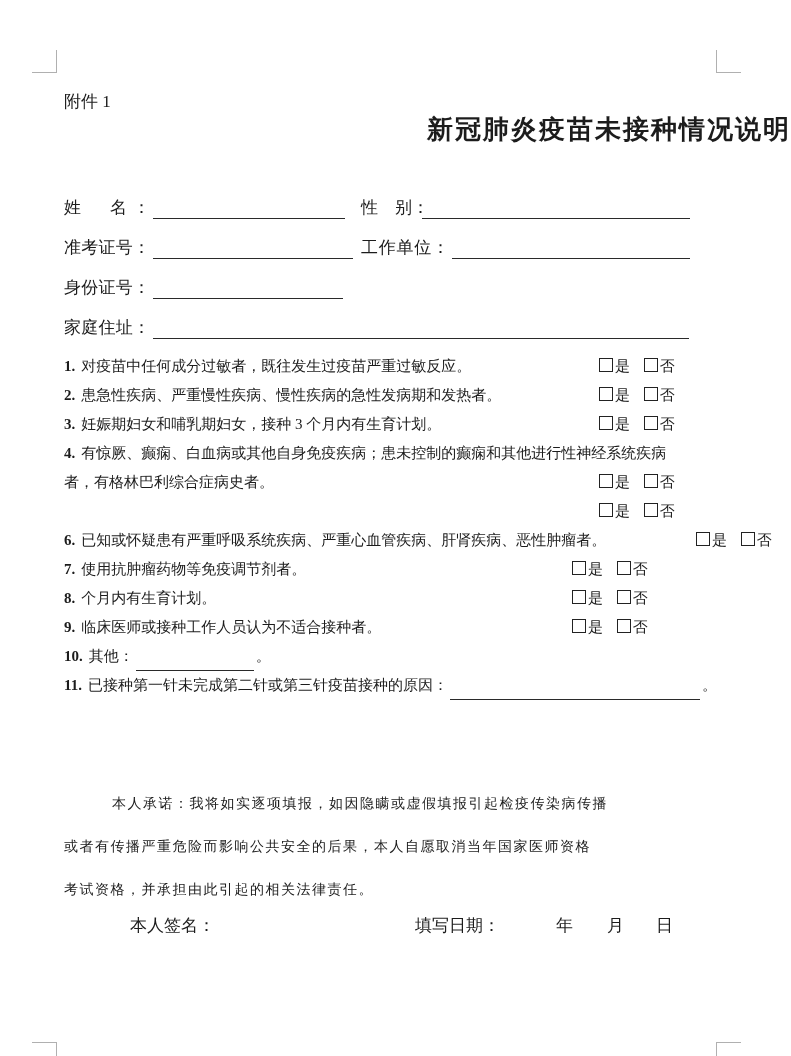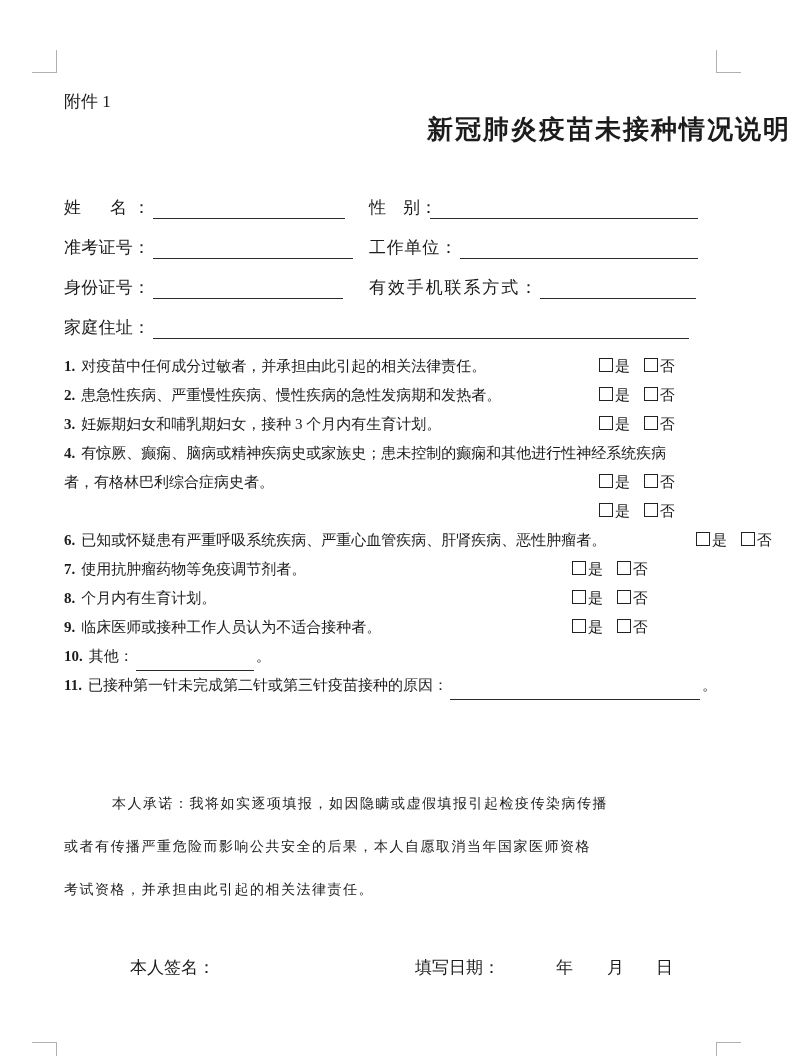--- a/index.html
+++ b/index.html
@@ -23,41 +23,41 @@
     position:absolute;left:0;top:112px;width:100%;
     text-align:right;margin:0;
     font-family:"Liberation Sans","DejaVu Sans",sans-serif;
     font-weight:bold;font-size:26px;letter-spacing:2px;
   }
 
   
   .fields{position:absolute;left:64px;top:196px;width:662px;font-size:17px;}
   .frow{position:relative;height:40px;}
   .flabel1{display:inline-block;width:86px;text-align:justify;text-align-last:justify;vertical-align:bottom;}
-  .fcell2{position:absolute;left:305px;top:0;white-space:nowrap;text-decoration:underline;}
+  .fcell2{position:absolute;left:297px;top:0;white-space:nowrap;text-decoration:underline;}
   .flabel2{display:inline-block;text-align:justify;text-align-last:justify;vertical-align:bottom;}
   .fline{display:inline-block;height:20px;border-bottom:1px solid #2a2a2a;vertical-align:bottom;margin-left:3px;}
 
   
   .items{position:absolute;left:64px;top:352px;width:670px;font-size:15px;}
   .iline{position:relative;height:29px;line-height:29px;white-space:nowrap;}
   .num{font-weight:bold;margin-right:6px;}
   .cbg{position:absolute;top:0;white-space:nowrap;margin-left:40px;}
   .cbopt{display:inline-block;}
   .cbopt + .cbopt{margin-left:10px;}
   .box{display:inline-block;width:12px;height:12px;border:1px solid #222;margin-right:2px;vertical-align:-1px;}
   .ifill{display:inline-block;height:18px;border-bottom:1px solid #2a2a2a;vertical-align:bottom;margin:0 2px;}
 
   
   .declaration{position:absolute;left:64px;top:782px;width:664px;font-size:14px;}
   .dline{height:43px;line-height:43px;letter-spacing:1.5px;white-space:nowrap;}
   .dline.first{text-indent:48px;}
 
   
-  .signrow{position:absolute;left:0;top:956px;width:100%;height:30px;font-size:17px;}
+  .signrow{position:absolute;left:0;top:914px;width:100%;height:30px;font-size:17px;}
   .signrow span{position:absolute;white-space:nowrap;}
   .sign-label{left:130px;}
   .date-label{left:415px;}
   .y-label{left:556px;}
   .m-label{left:607px;}
   .d-label{left:656px;}
 </style>
 </head>
 <body>
 
@@ -79,33 +79,30 @@
       </span>
     </div>
     <div class="frow">
       <span class="flabel1">准考证号：</span><span class="fline" style="width:200px"></span>
       <span class="fcell2">
         <span class="flabel2" style="width:88px">工作单位：</span><span class="fline" style="width:238px"></span>
       </span>
     </div>
     <div class="frow">
       <span class="flabel1">身份证号：</span><span class="fline" style="width:190px"></span>
-      <span class="fcell2">
-        <span class="flabel2" style="width:168px">有效手机联系方式：</span><span class="fline" style="width:156px"></span>
-      </span>
     </div>
     <div class="frow">
       <span class="flabel1">家庭住址：</span><span class="fline" style="width:536px"></span>
     </div>
   </div>
 
   <div class="items">
 
     <div class="iline">
-      <span class="num">1.</span><span>对疫苗中任何成分过敏者，并承担由此引起的相关法律责任。</span>
+      <span class="num">1.</span><span>对疫苗中任何成分过敏者，既往发生过疫苗严重过敏反应。</span>
       <span class="cbg" style="left:495px">
         <span class="cbopt"><span class="box"></span><span>是</span></span>
         <span class="cbopt"><span class="box"></span><span>否</span></span>
       </span>
     </div>
 
     <div class="iline">
       <span class="num">2.</span><span>患急性疾病、严重慢性疾病、慢性疾病的急性发病期和发热者。</span>
       <span class="cbg" style="left:495px">
         <span class="cbopt"><span class="box"></span><span>是</span></span>
@@ -115,21 +112,21 @@
 
     <div class="iline">
       <span class="num">3.</span><span>妊娠期妇女和哺乳期妇女，接种 3 个月内有生育计划。</span>
       <span class="cbg" style="left:495px">
         <span class="cbopt"><span class="box"></span><span>是</span></span>
         <span class="cbopt"><span class="box"></span><span>否</span></span>
       </span>
     </div>
 
     <div class="iline">
-      <span class="num">4.</span><span>有惊厥、癫痫、脑病或精神疾病史或家族史；患未控制的癫痫和其他进行性神经系统疾病</span>
+      <span class="num">4.</span><span>有惊厥、癫痫、白血病或其他自身免疫疾病；患未控制的癫痫和其他进行性神经系统疾病</span>
     </div>
     <div class="iline">
       <span>者，有格林巴利综合症病史者。</span>
       <span class="cbg" style="left:495px">
         <span class="cbopt"><span class="box"></span><span>是</span></span>
         <span class="cbopt"><span class="box"></span><span>否</span></span>
       </span>
     </div>
 
     <div class="iline">

